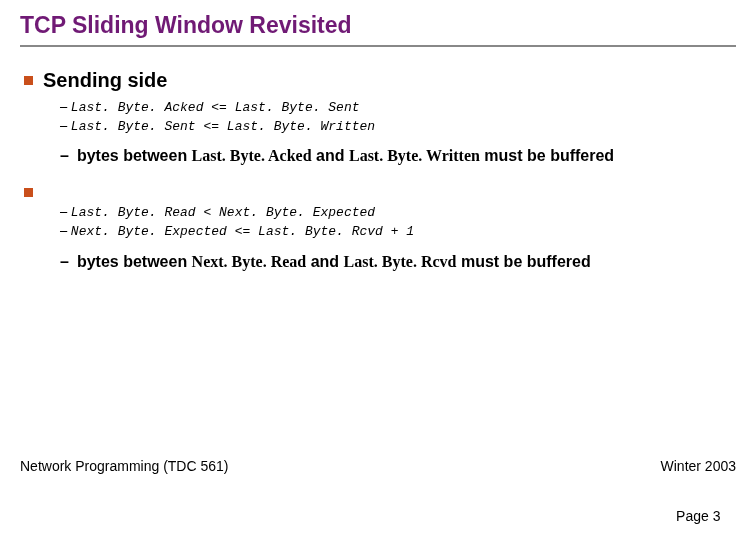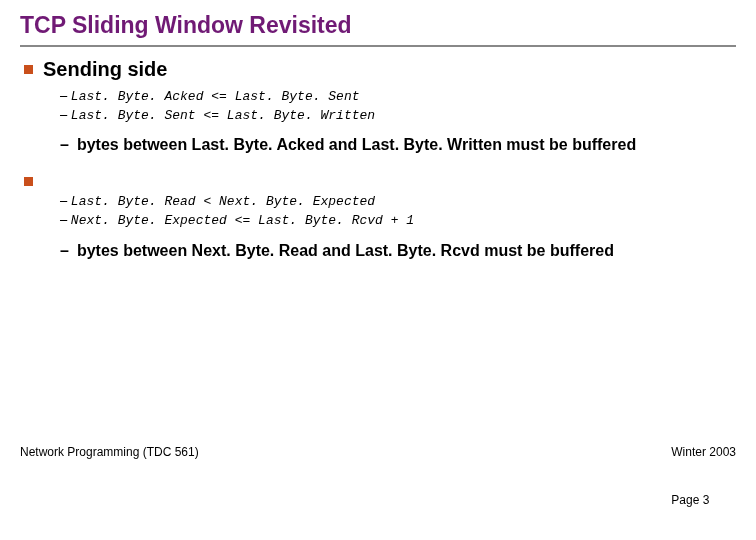--- a/index.html
+++ b/index.html
@@ -15,21 +15,21 @@
     color: #701a75;
     font-size: 23px;
     font-weight: bold;
     padding-bottom: 4px;
   }
   .title-underline {
     border-top: 2px solid #888;
     margin-top: 2px;
   }
   .content {
-    padding-top: 11px;
+    padding-top: 22px;
     padding-left: 4px;
   }
   .section-hdr {
     display: flex;
     align-items: flex-start;
     margin-bottom: 6px;
   }
   .square-bullet {
     width: 9px;
     height: 9px;
@@ -66,30 +66,31 @@
     display: flex;
     font-size: 16px;
     line-height: 1.3;
   }
   .emph-dash {
     font-weight: bold;
     margin-right: 8px;
   }
   .emph-text { }
   .bold { font-weight: bold; }
-  .mono { font-family: Liberation Sans, sans-serif; font-weight: bold; }
+  .mono { font-family: Liberation Serif, serif; font-weight: bold; }
   .footer {
     position: absolute;
-    bottom: 33px;
+    bottom: 16px;
     left: 20px;
     right: 20px;
     display: flex;
     justify-content: space-between;
-    font-size: 12px;
+    font-size: 14px;
     color: #000;
+    text-align: center;
   }
   .footer-right { display: flex; gap: 34px; flex-direction: column; }
 </style>
 </head>
 <body>
 
 <div class="title">TCP Sliding Window Revisited</div>
 <div class="title-underline"></div>
 
 <div class="content">

